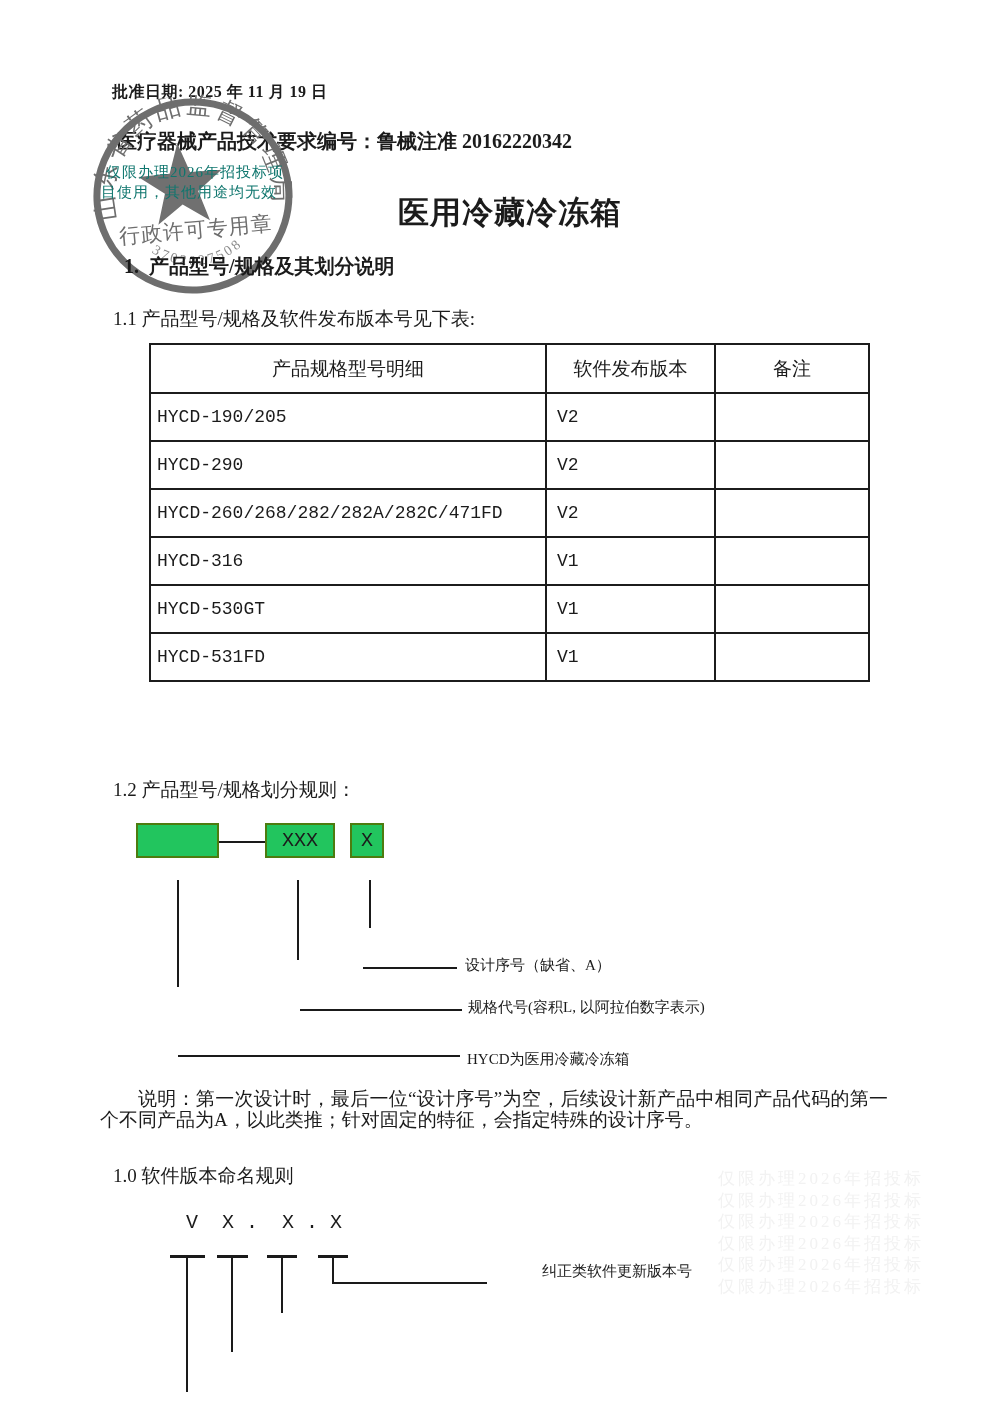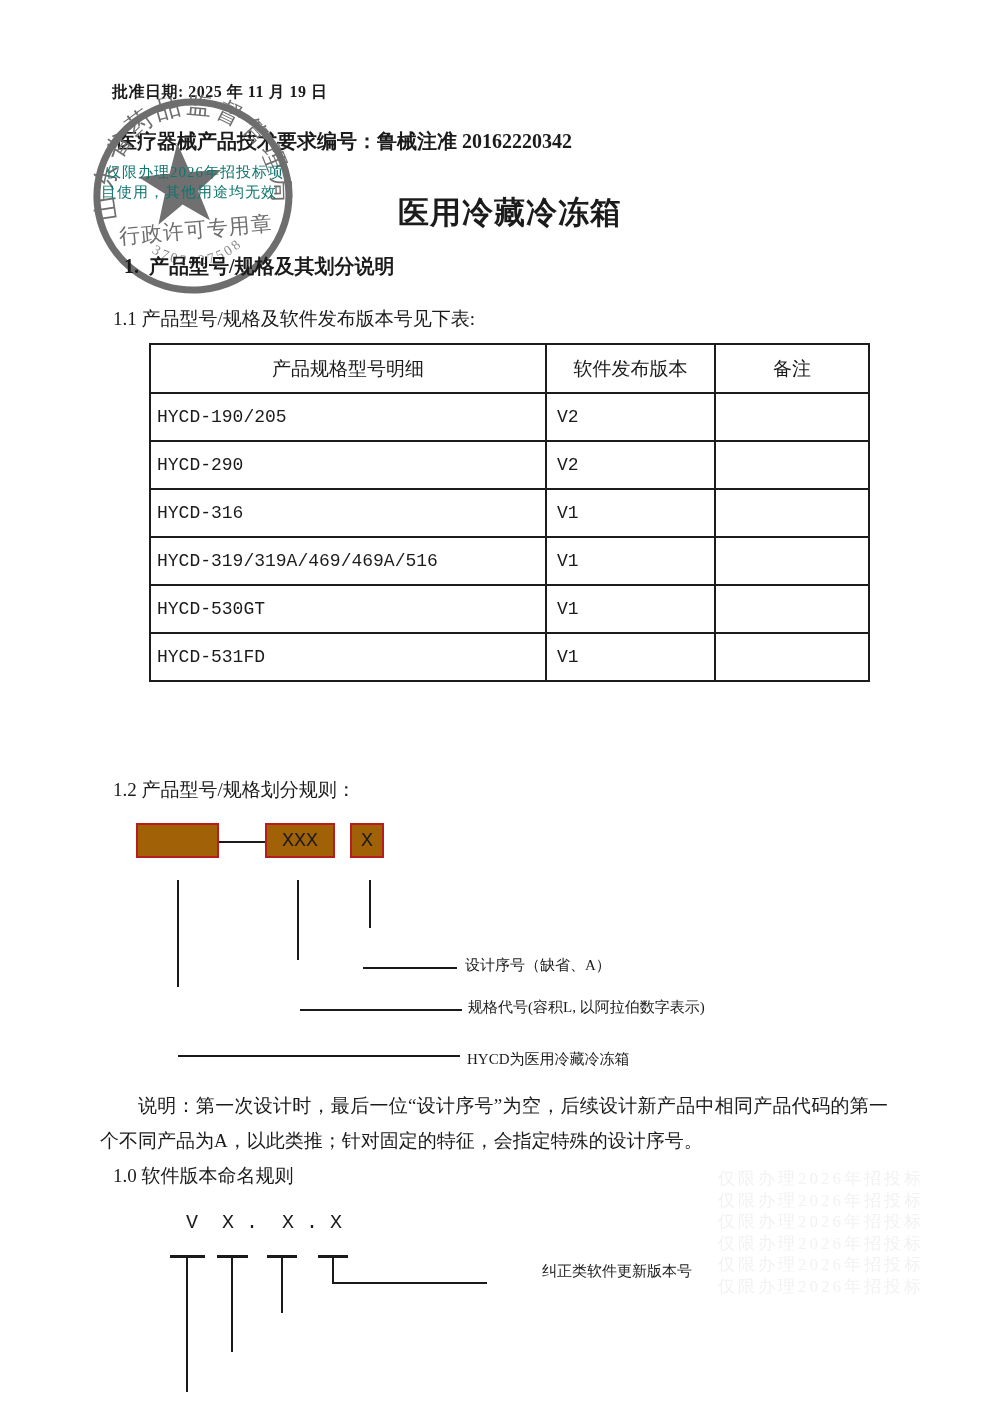--- a/index.html
+++ b/index.html
@@ -5,41 +5,41 @@
   html,body{margin:0;padding:0;}
   body{
     width:990px;height:1401px;position:relative;background:#ffffff;
     font-family:"Liberation Serif","DejaVu Serif",serif;
     color:#1b1b1b;overflow:hidden;
   }
   .abs{position:absolute;}
   .mono{font-family:"Liberation Mono","DejaVu Sans Mono",monospace;}
   .hline{position:absolute;background:#1a1a1a;height:2px;}
   .vline{position:absolute;background:#1a1a1a;width:2px;}
-  .dbox{position:absolute;border:2px solid #b91c1c;background:#a16207;
+  .dbox{position:absolute;border:2px solid #4d7c0f;background:#22c55e;
         display:flex;align-items:center;justify-content:center;}
   
   .approval{left:112px;top:82px;font-size:16px;font-weight:600;letter-spacing:.5px;}
   .reqline{left:117px;top:128px;font-size:20px;font-weight:700;}
   .doctitle{left:398px;top:192px;font-size:31px;font-weight:700;letter-spacing:1px;}
   .s1{left:124px;top:253px;font-size:20px;font-weight:700;white-space:pre;}
   .s11{left:113px;top:306px;font-size:19px;}
   .s12{left:113px;top:777px;font-size:19px;}
   .s13{left:113px;top:1163px;font-size:19px;}
   
   .stampwrap{left:90px;top:96px;width:206px;height:202px;transform:rotate(-5deg);}
   .stampnote{font-size:15px;color:#0f766e;letter-spacing:1px;white-space:pre;}
   
   table.spec{position:absolute;left:149px;top:343px;border-collapse:collapse;table-layout:fixed;}
   table.spec th,table.spec td{border:2px solid #1c1c1c;padding:0;vertical-align:middle;}
   table.spec th{height:47px;font-size:19px;font-weight:400;text-align:center;}
   table.spec td{height:46px;font-size:18px;text-align:left;padding-left:6px;}
   table.spec td.ver{padding-left:10px;}
   
-  .notepara{left:100px;top:1088px;width:788px;font-size:19px;line-height:35px;
+  .notepara{left:100px;top:1088px;width:788px;font-size:19px;line-height:21px;
             text-indent:38px;text-align:justify;}
   
   .dlabel{font-size:15px;white-space:nowrap;}
   
   .vpattern{left:186px;top:1211px;font-size:20px;white-space:pre;letter-spacing:0;}
   .vlabel{left:530px;top:1262px;font-size:15px;margin-left:12px;}
   
   .wmark{left:718px;top:1168px;font-size:17px;line-height:21.5px;color:#f2f2f2;
          letter-spacing:3px;white-space:pre-line;}
 </style>
@@ -96,26 +96,26 @@
     <td class="mono">HYCD-190/205</td>
     <td class="mono ver">V2</td>
     <td></td>
   </tr>
   <tr>
     <td class="mono">HYCD-290</td>
     <td class="mono ver">V2</td>
     <td></td>
   </tr>
   <tr>
-    <td class="mono">HYCD-316</td>
-    <td class="mono ver">V1</td>
+    <td class="mono">HYCD-260/268/282/282A/282C/471FD</td>
+    <td class="mono ver">V2</td>
     <td></td>
   </tr>
   <tr>
-    <td class="mono">HYCD-319/319A/469/469A/516</td>
+    <td class="mono">HYCD-316</td>
     <td class="mono ver">V1</td>
     <td></td>
   </tr>
   <tr>
     <td class="mono">HYCD-530GT</td>
     <td class="mono ver">V1</td>
     <td></td>
   </tr>
   <tr>
     <td class="mono">HYCD-531FD</td>

